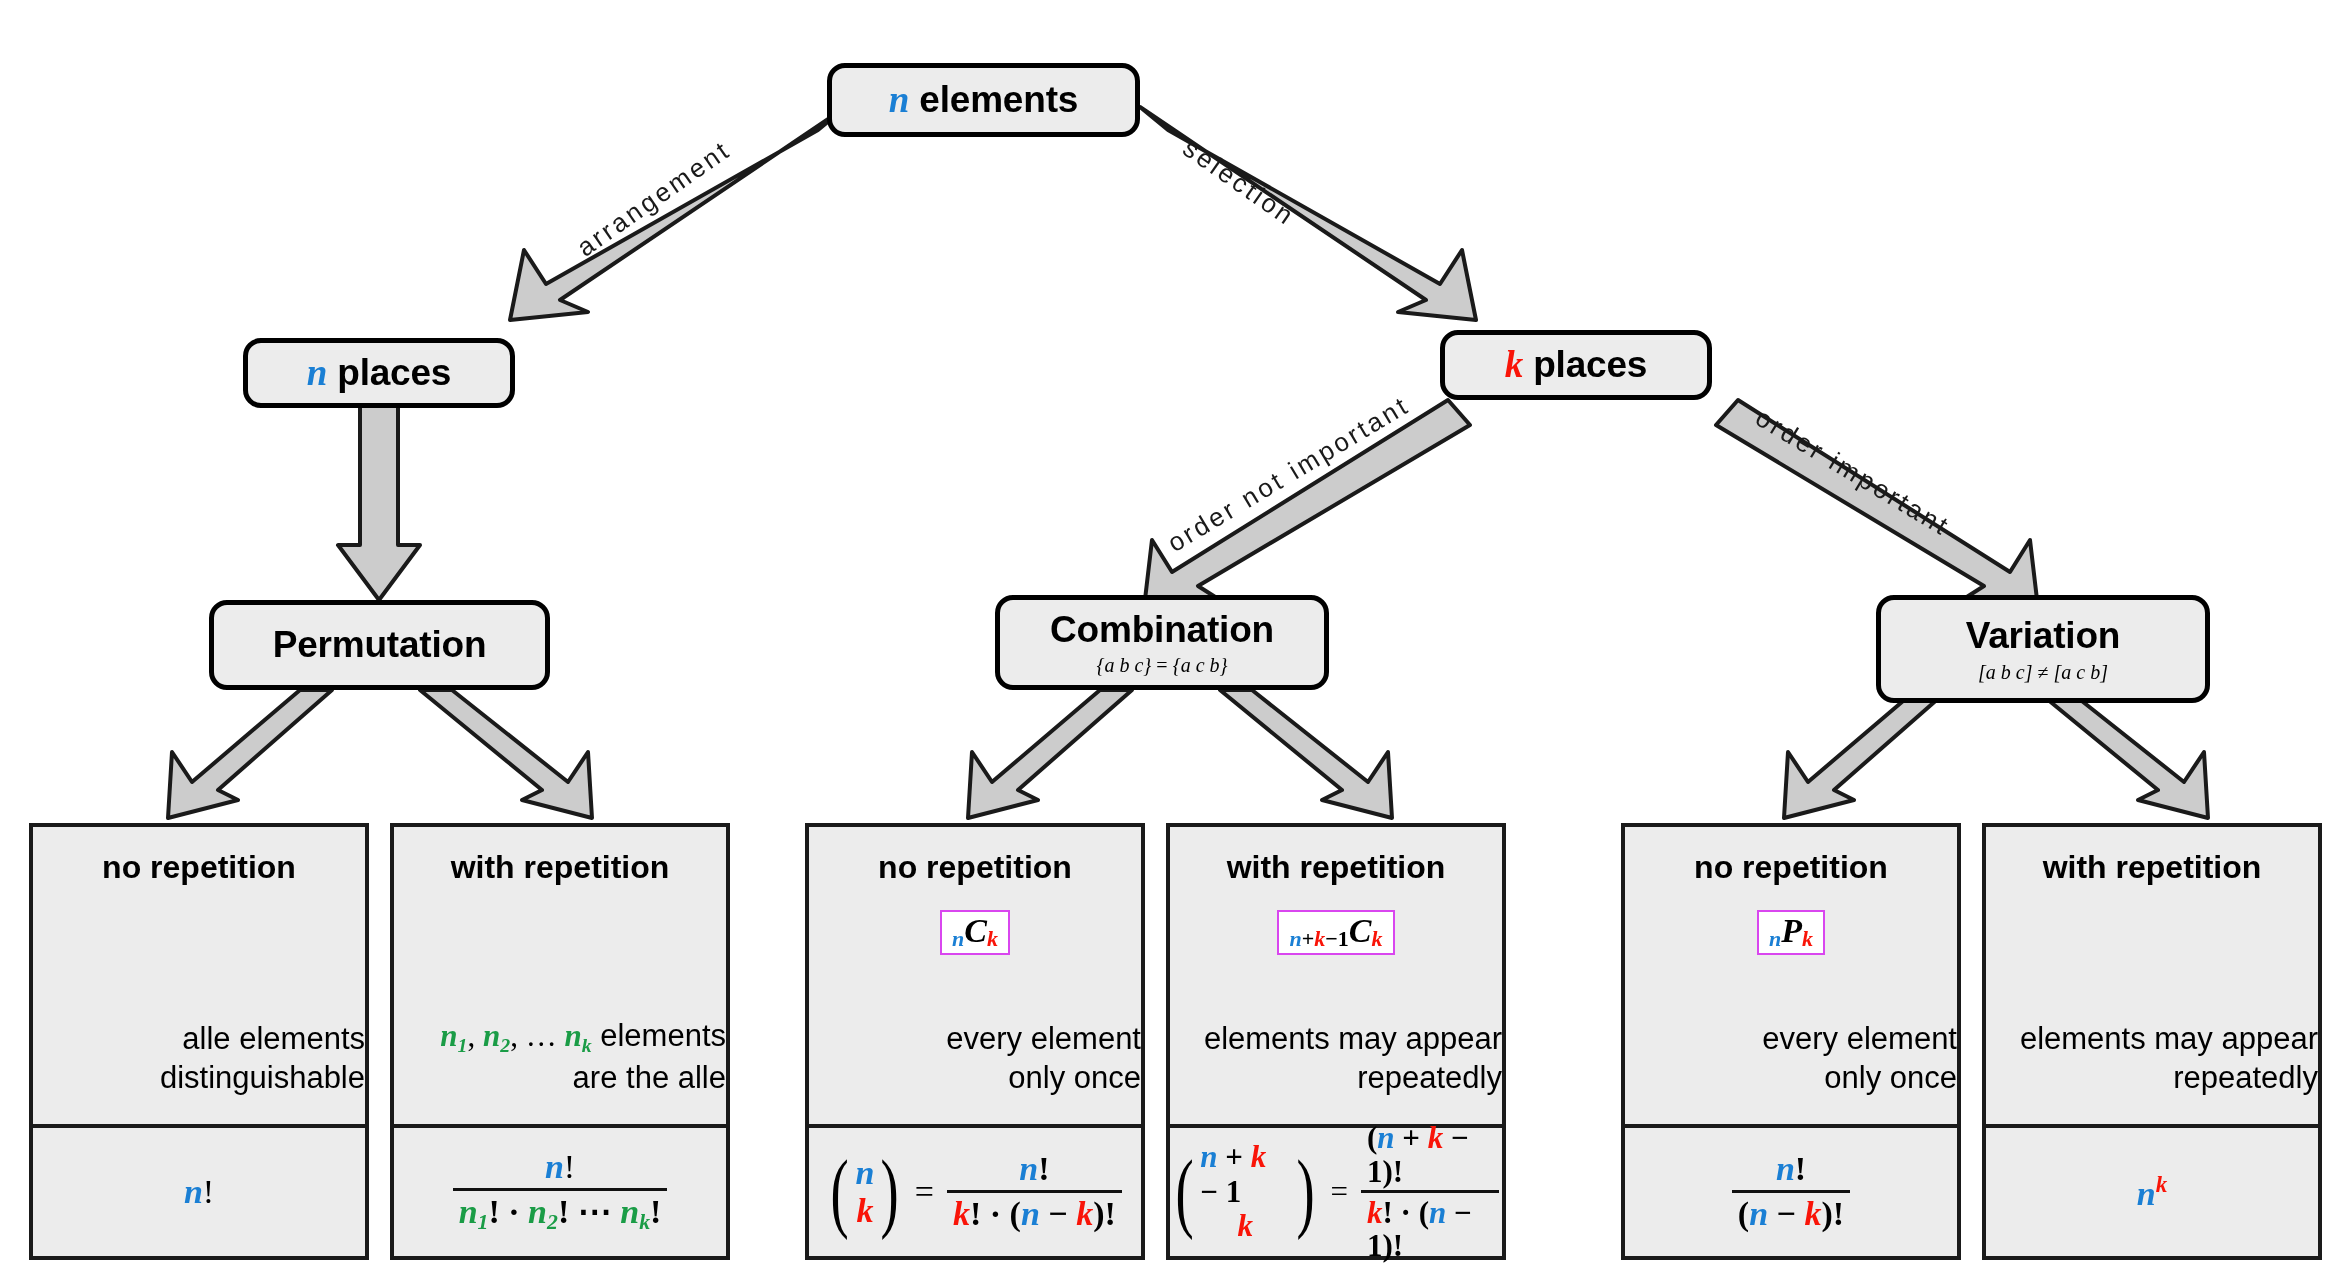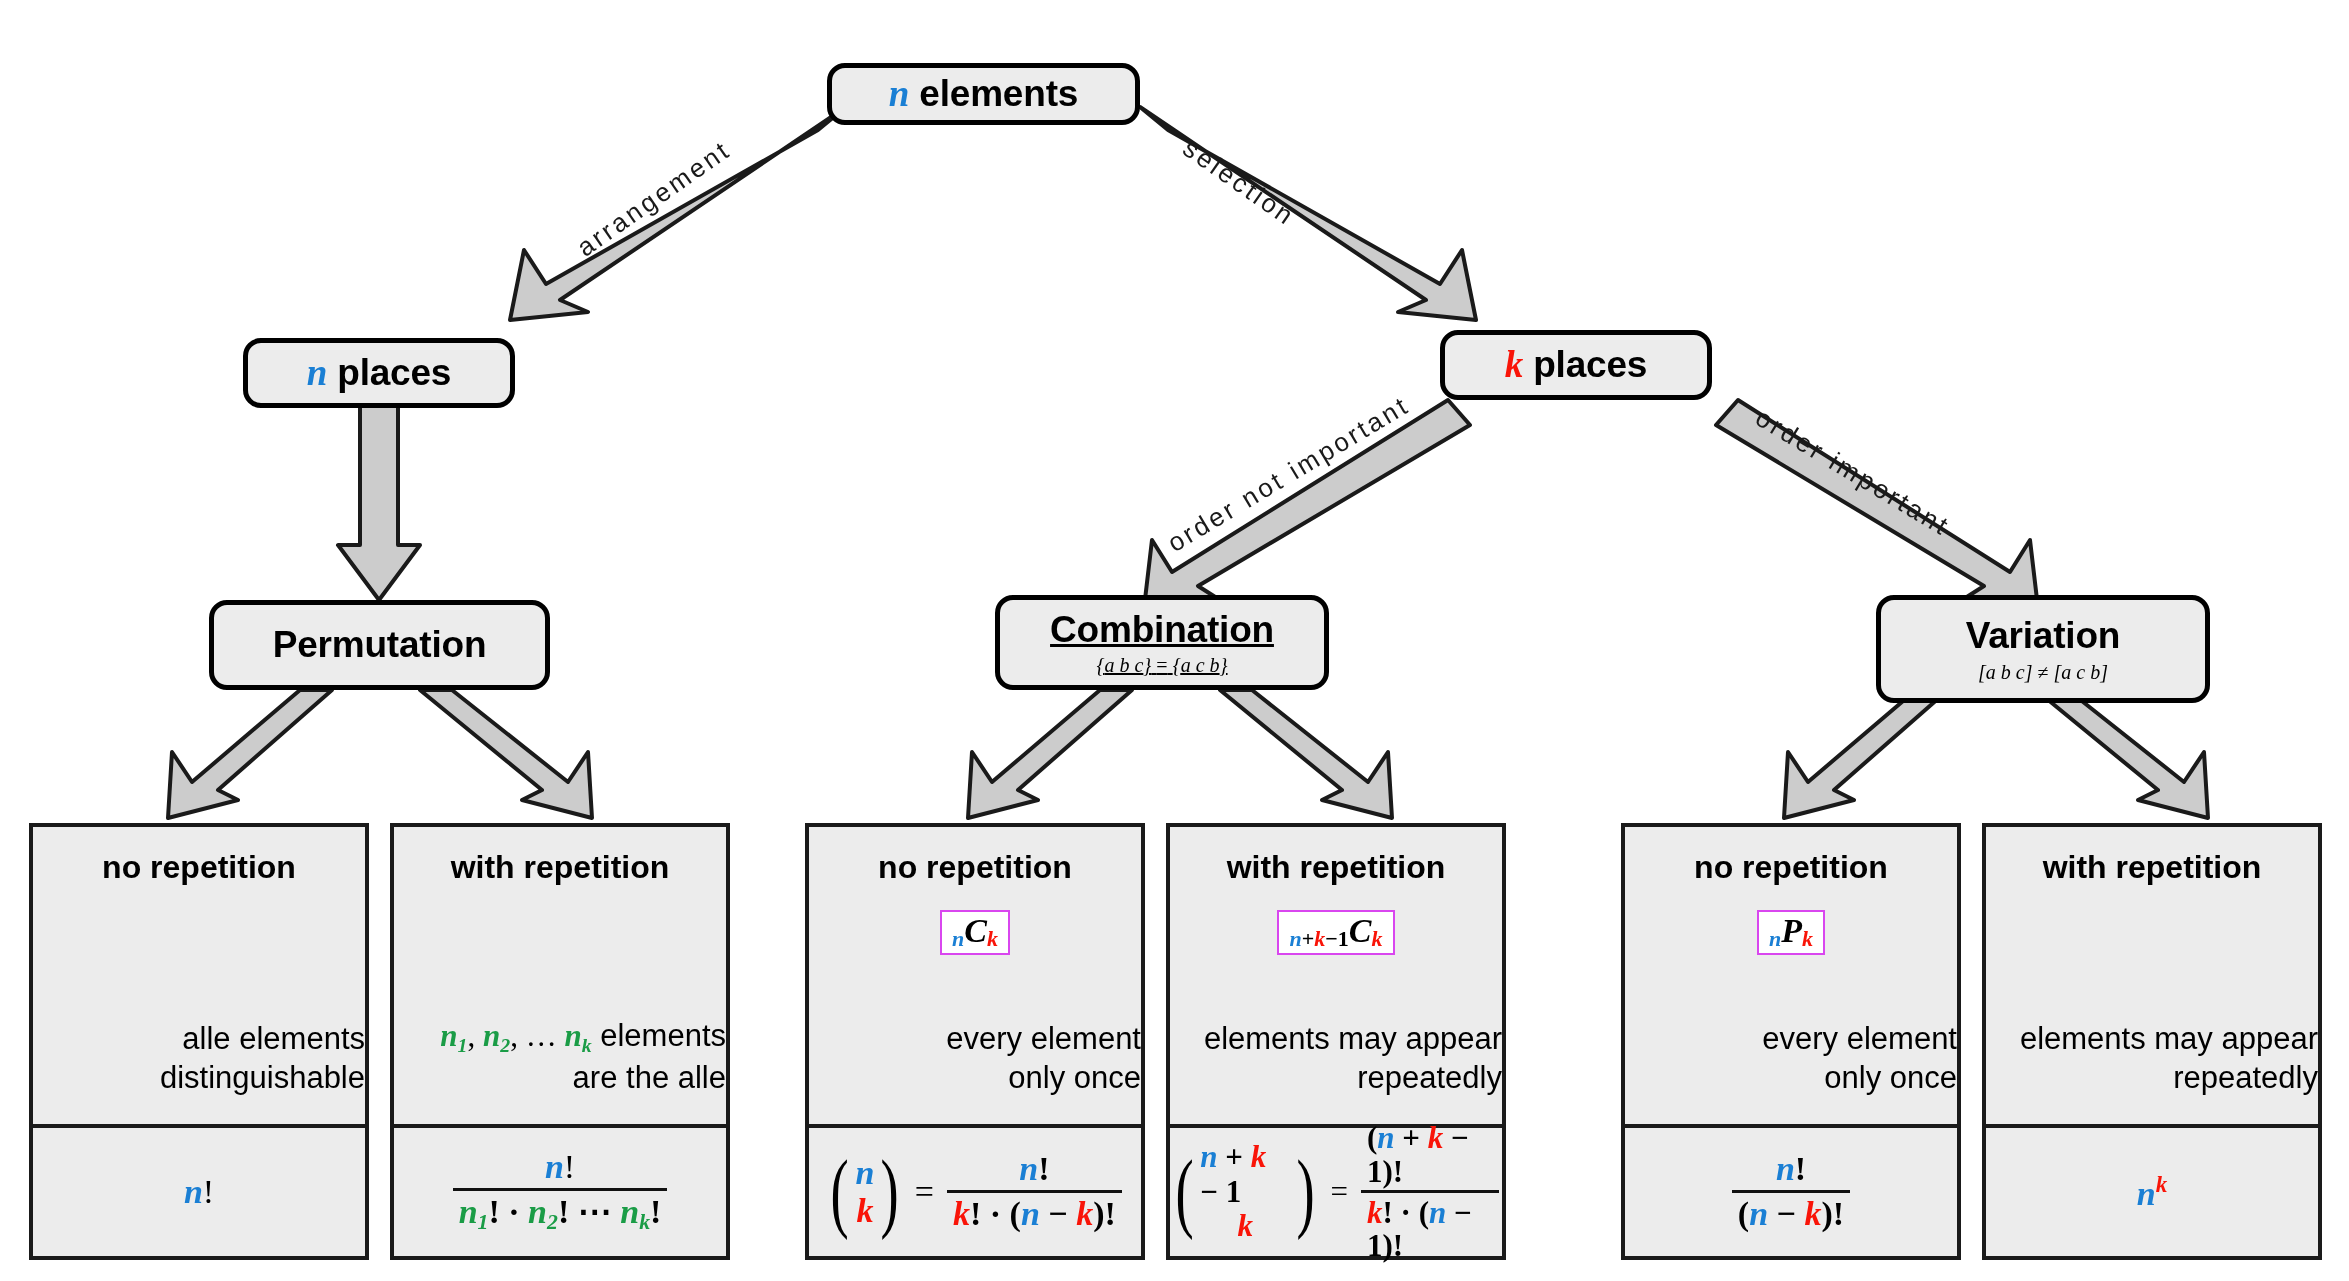--- a/index.html
+++ b/index.html
@@ -204,21 +204,21 @@
 
     <polygon points="1916,690 1948,690 1834,790 1854,800 1784,818 1788,752 1808,782" fill="#cccccc" stroke="#1a1a1a" stroke-width="4" stroke-linejoin="round"></polygon>
     <polygon points="2036,690 2068,690 2184,782 2204,752 2208,818 2138,800 2158,790" fill="#cccccc" stroke="#1a1a1a" stroke-width="4" stroke-linejoin="round"></polygon>
   </svg>
 
   <div class="elabel" style="left:580px; top:235px; transform:rotate(-35deg);">arrangement</div>
   <div class="elabel" style="left:1186px; top:130px; transform:rotate(35deg);">selection</div>
   <div class="elabel" style="left:1170px; top:530px; transform:rotate(-31deg);">order not important</div>
   <div class="elabel" style="left:1758px; top:400px; transform:rotate(31deg);">order important</div>
 
-  <div class="rnode" style="left:827px; top:63px; width:313px; height:62px;">
+  <div class="rnode" style="left:827px; top:63px; width:313px; height:74px;">
     <div class="title">
       <span class="mi blue">n</span><span> elements</span>
     </div>
   </div>
 
   <div class="rnode" style="left:243px; top:330px; width:272px; height:70px;margin-top:8px;">
     <div class="title">
       <span class="mi blue">n</span><span> places</span>
     </div>
   </div>
@@ -226,21 +226,21 @@
   <div class="rnode" style="left:1440px; top:330px; width:272px; height:70px;">
     <div class="title">
       <span class="mi red">k</span><span> places</span>
     </div>
   </div>
 
   <div class="rnode" style="left:209px; top:600px; width:341px; height:90px;">
     <div class="title">Permutation</div>
   </div>
 
-  <div class="rnode" style="left:995px; top:595px; width:334px; height:95px;text-decoration:underline;">
+  <div class="rnode" style="left:995px; top:595px; width:334px; height:95px;">
     <div class="title">Combination</div>
     <div class="sub">
       <span>{</span><span>a b c</span><span>}</span>
       <span class="op">=</span>
       <span>{</span><span>a c b</span><span>}</span>
     </div>
   </div>
 
   <div class="rnode" style="left:1876px; top:595px; width:334px; height:108px;">
     <div class="title">Variation</div>

